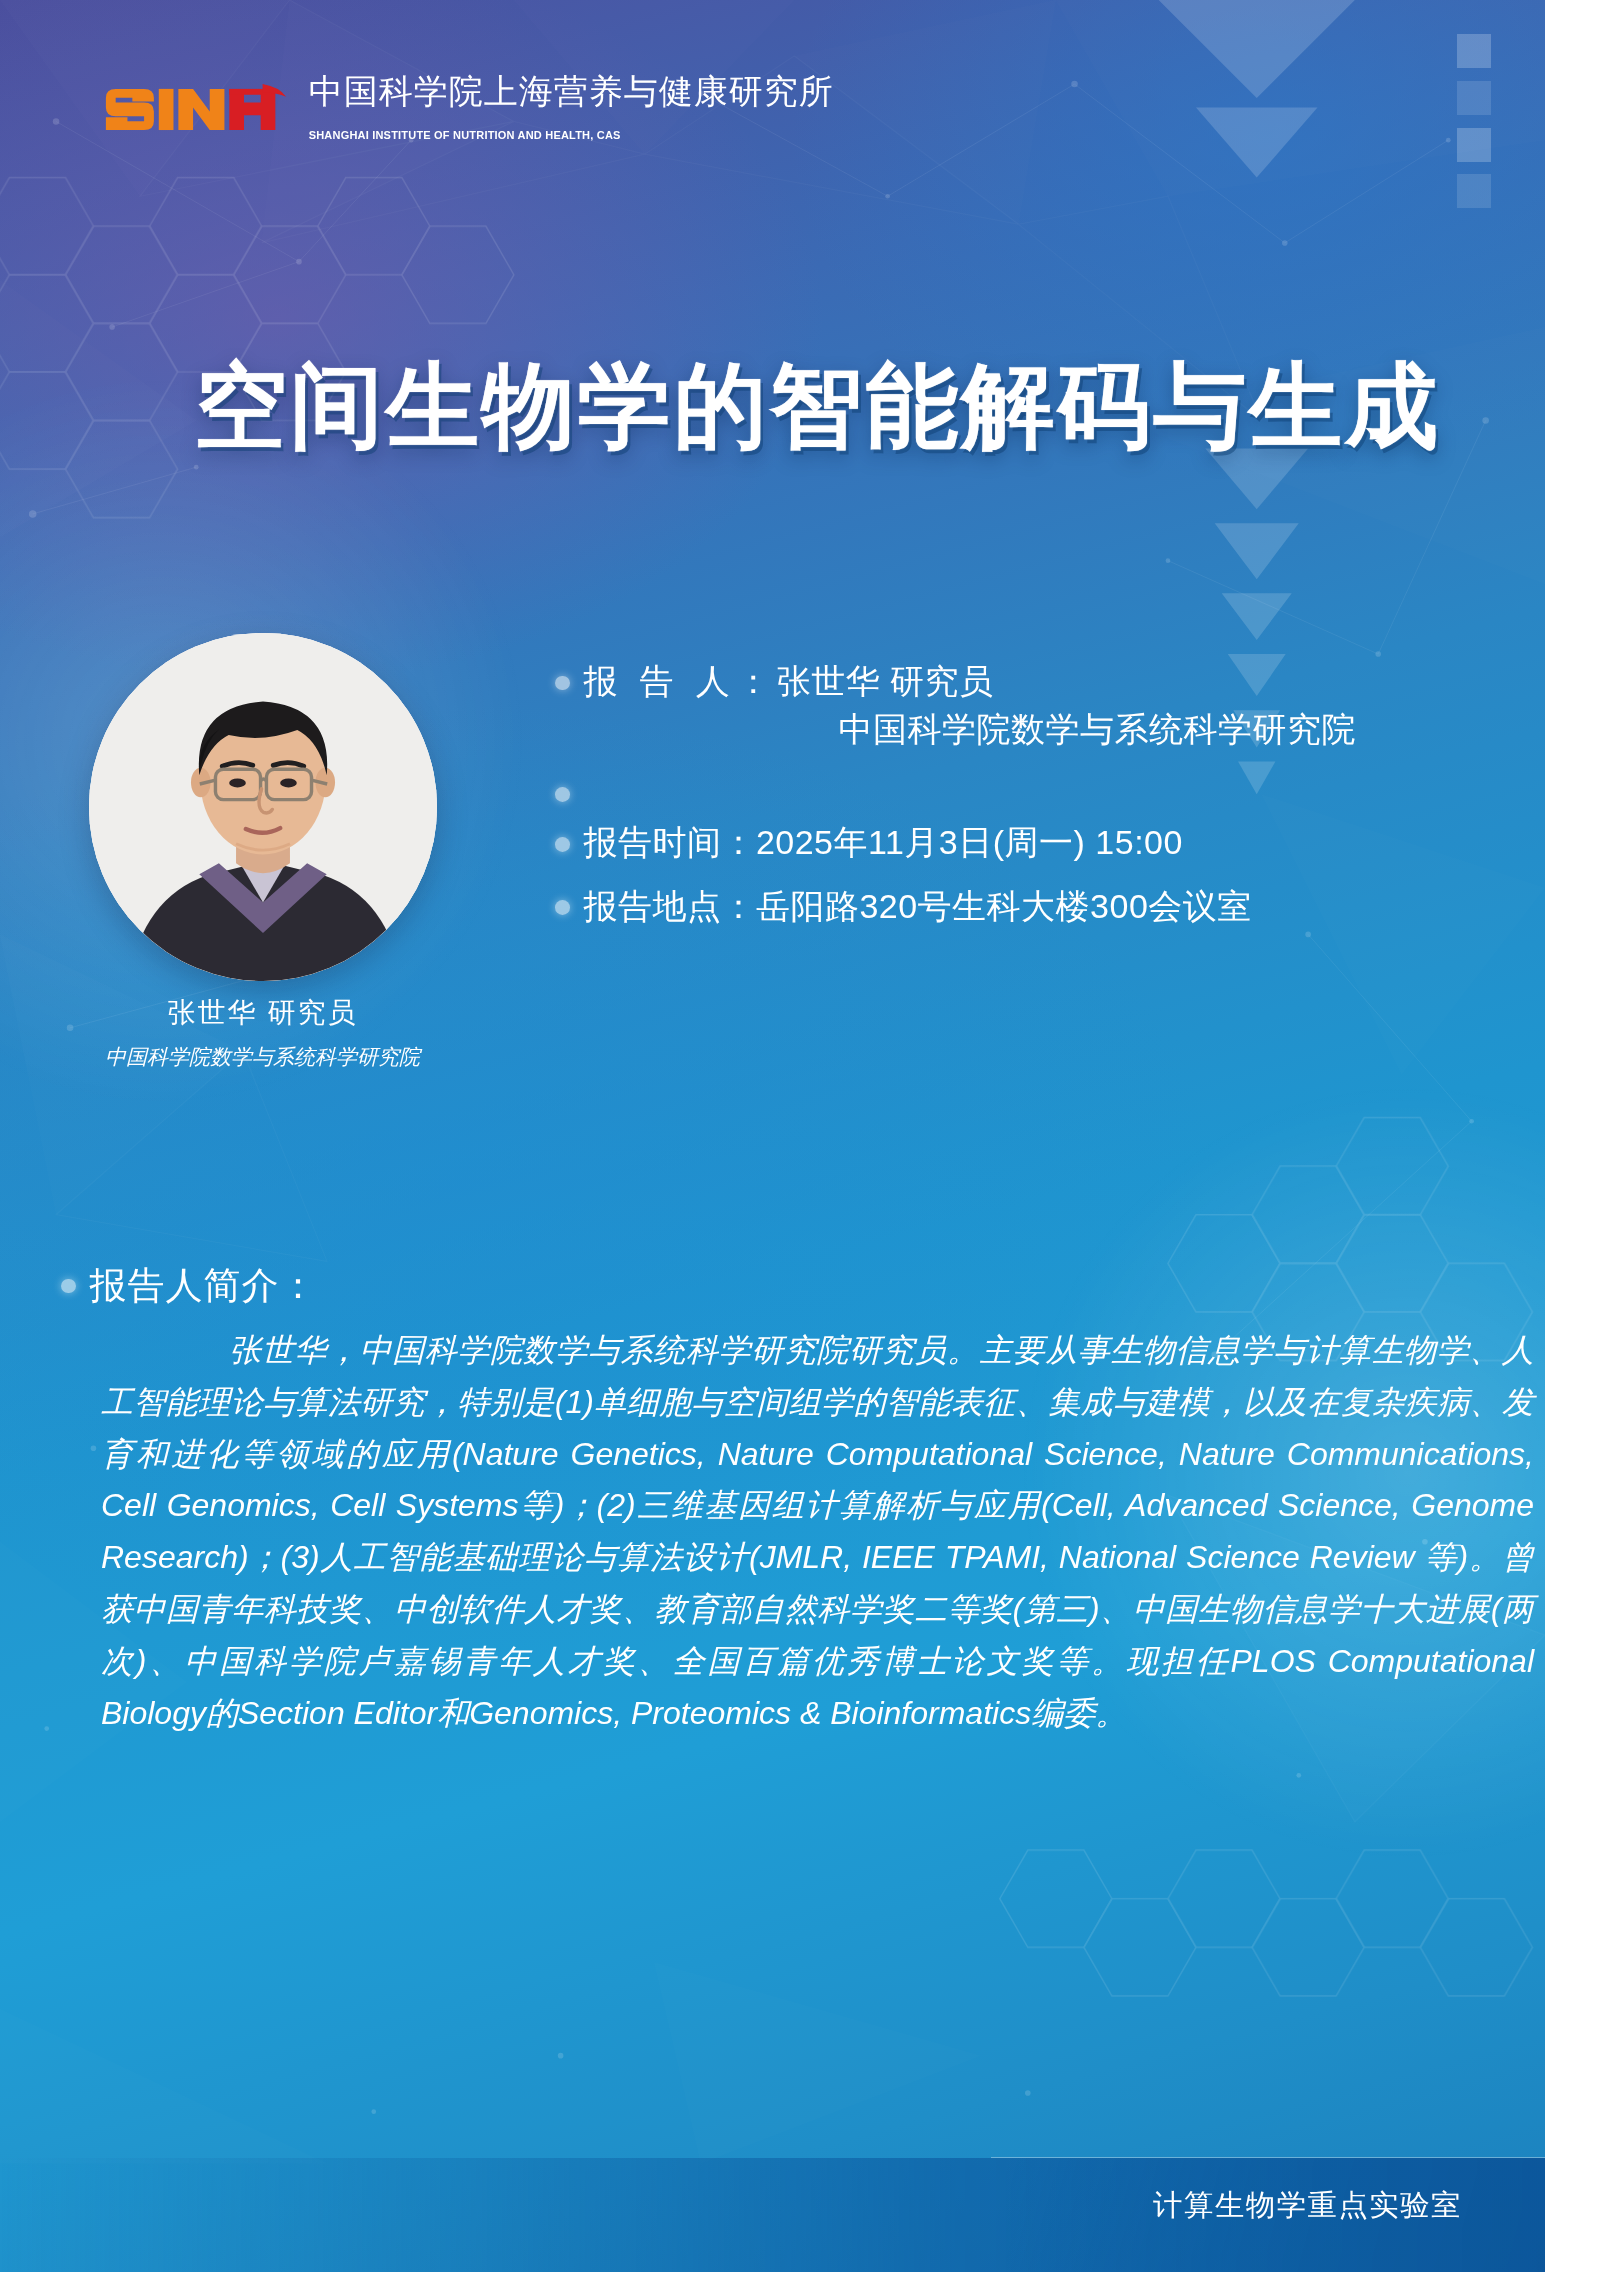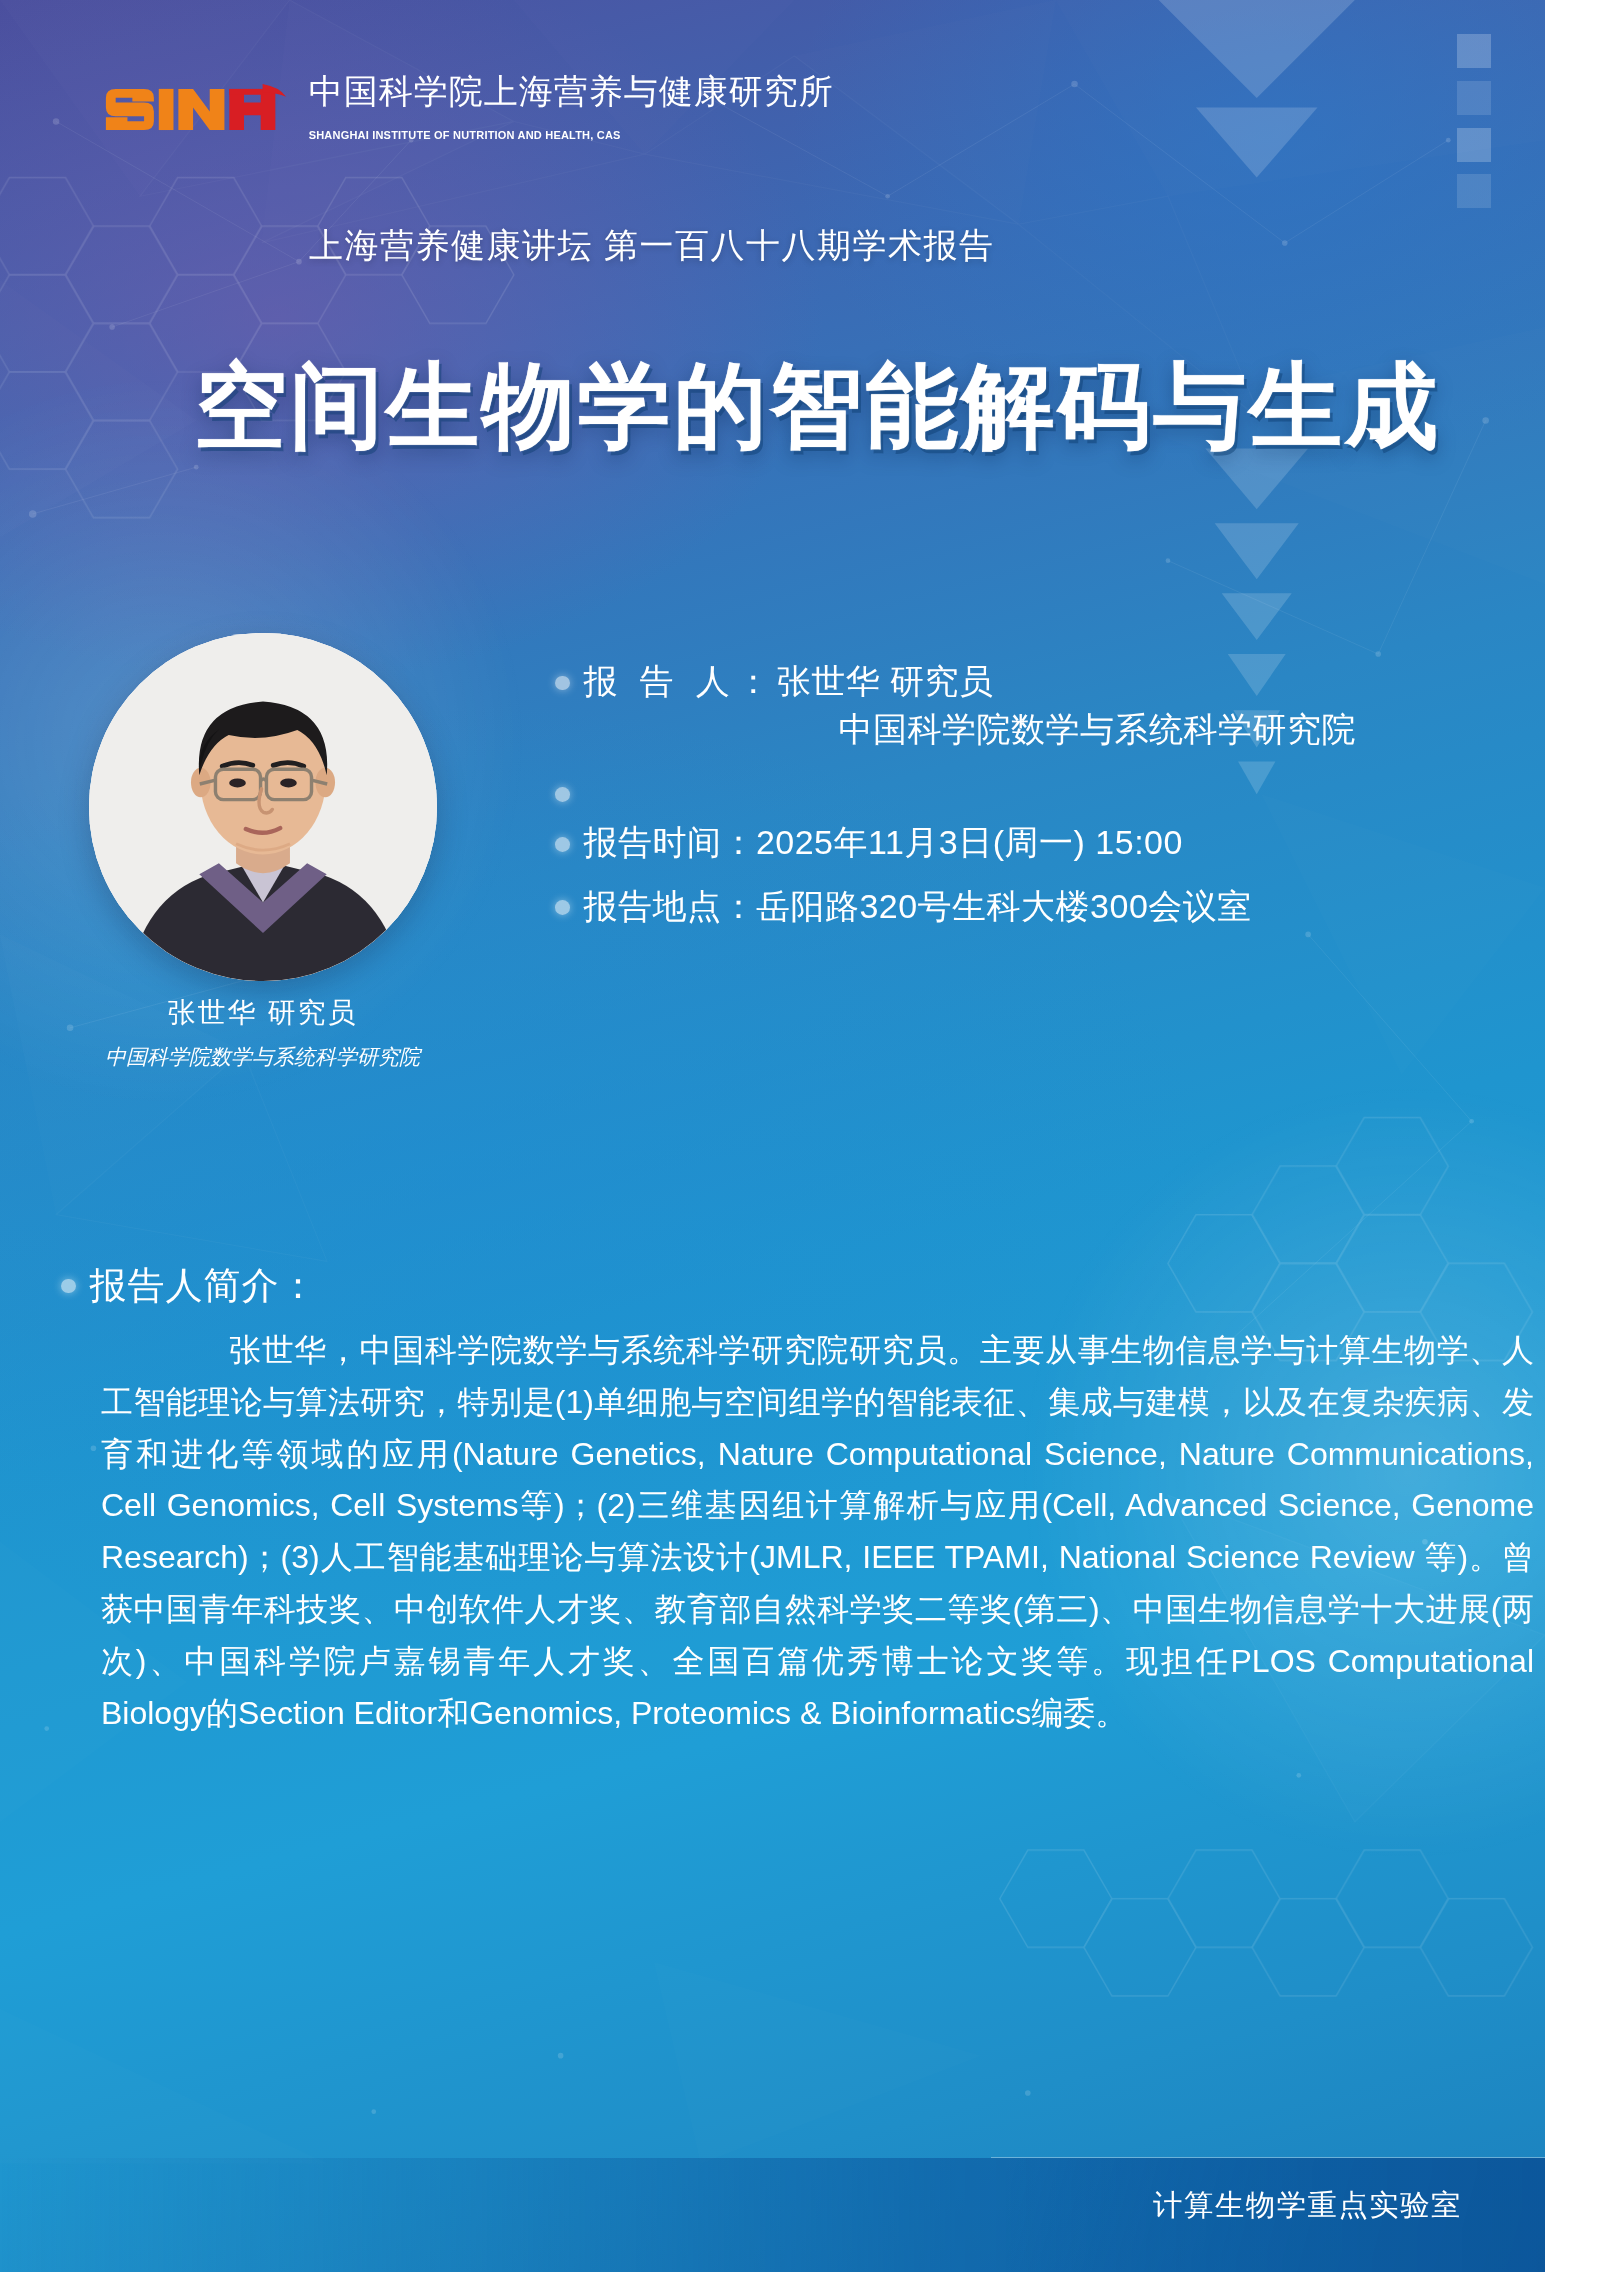--- a/index.html
+++ b/index.html
@@ -202,20 +202,21 @@
   #bio-body {
     position: absolute;
     top: 1325px;
     left: 101px;
     width: 1433px;
     color: #ffffff;
     font-size: 32px;
     line-height: 1.62;
     text-align: justify;
     text-justify: inter-ideograph;
+    font-style: italic;
   }
   #bio-body p { text-indent: 4em; }
 
   
   #footer {
     position: absolute;
     left: 0;
     bottom: 0;
     width: 100%;
     height: 115px;
@@ -400,21 +401,20 @@
           <path d="M330 8 q34 6 48 26 q-24 -10 -48 -8 z" fill="#d81e23"></path>
         </g>
       </svg>
     </div>
     <div class="logo-text">
       <div class="logo-cn">中国科学院上海营养与健康研究所</div>
       <div class="logo-en">SHANGHAI INSTITUTE OF NUTRITION AND HEALTH, CAS</div>
     </div>
   </div>
 
-  <div id="series">上海营养健康讲坛 第一百八十八期学术报告</div>
   <div id="main-title">空间生物学的智能解码与生成</div>
 
   <div id="photo-wrap">
     <div id="photo-halo"></div>
     <div id="photo">
       <div class="pbg"></div>
       <svg viewBox="0 0 710 710" width="348" height="348">
 
         <rect x="0" y="0" width="710" height="710" fill="#efeeec"></rect>
 

